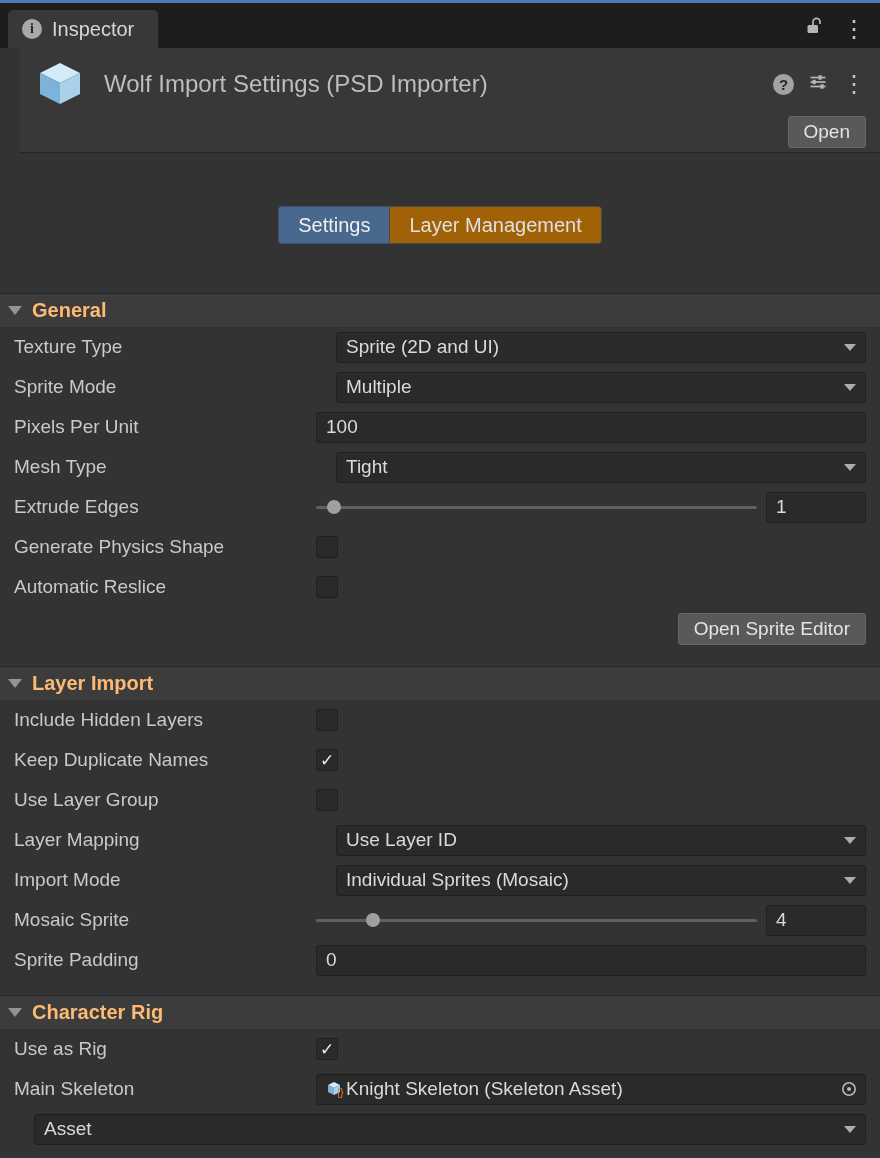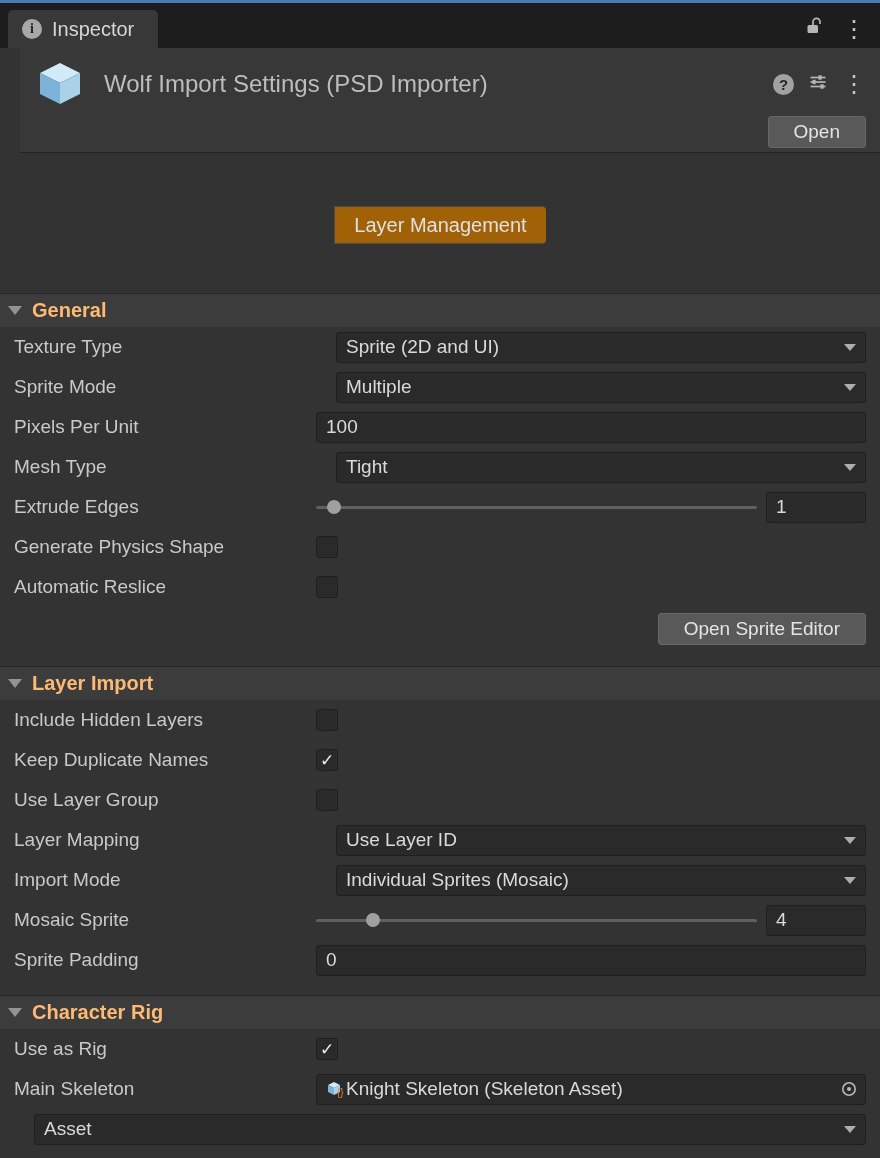--- a/index.html
+++ b/index.html
@@ -36,21 +36,21 @@
   .header-top { display: flex; align-items: center; gap: 18px; height: 56px; }
   .asset-icon { width: 52px; height: 52px; flex: 0 0 52px; }
   .header-title { flex: 1; font-size: 24px; color: #bdbdbd; white-space: nowrap; overflow: hidden; }
   .header-icons { display: flex; align-items: center; gap: 14px; }
   .help-circle { width: 21px; height: 21px; border-radius: 50%; background: #a2a2a2; color: #262626;
     display: flex; align-items: center; justify-content: center; font-weight: bold; font-size: 15px; cursor: pointer; }
   .open-row { display: flex; justify-content: flex-end; margin-top: 4px; }
 
   .btn {
     background: #595959; border: 1px solid #676767; border-radius: 3px; color: #e4e4e4;
-    height: 32px; padding: 0 25px; font-size: 19px; font-family: inherit; cursor: pointer;
+    height: 32px; padding: 0 15px; font-size: 19px; font-family: inherit; cursor: pointer;
   }
 
   
   .body { flex: 1; background: #333333; overflow: hidden; }
 
   .mode-tabs { display: flex; justify-content: center; margin: 53px 0 49px 0; }
   .mode-tab {
     height: 38px; display: flex; align-items: center; padding: 0 19px; font-size: 20px;
     background: #a16207; color: #e0e0e0; cursor: pointer; border: 1px solid #4a4a4a;
   }
@@ -149,20 +149,21 @@
       </span>
     </div>
     <div class="open-row">
       <button class="btn">Open</button>
     </div>
   </div>
 
   <div class="body">
 
     <div class="mode-tabs">
+      <div class="mode-tab active">Settings</div>
       <div class="mode-tab">Layer Management</div>
     </div>
 
     <div class="section">
       <div class="section-header">
         <span class="tri-down"></span>
         <span>General</span>
       </div>
 
       <div class="row">

